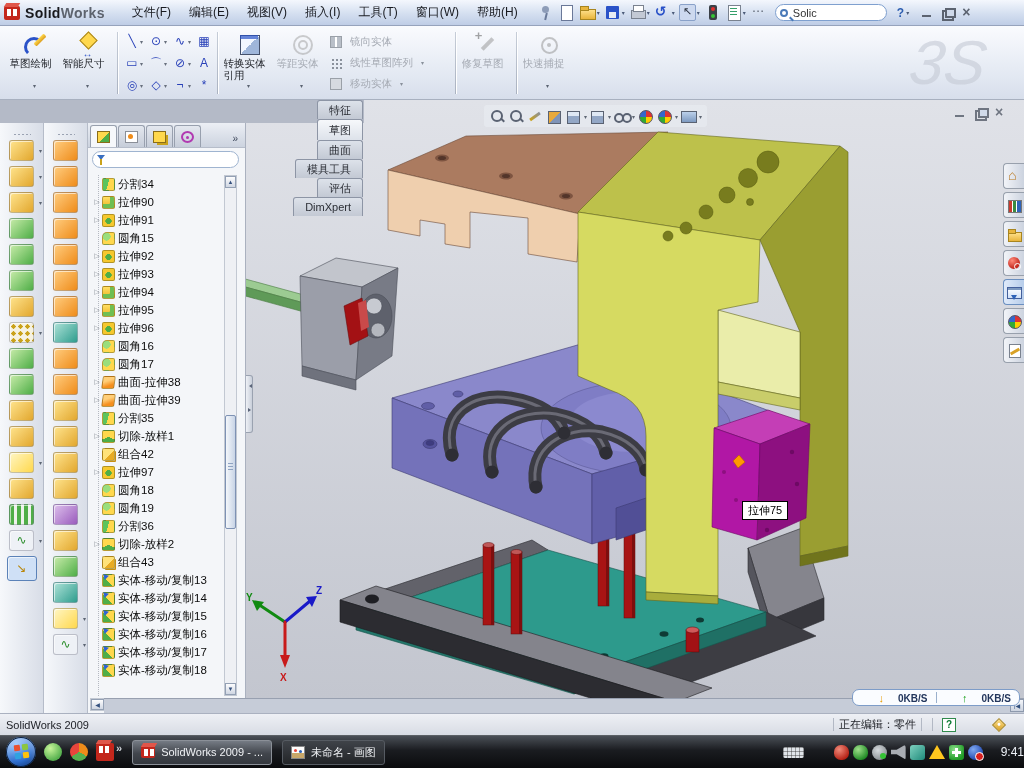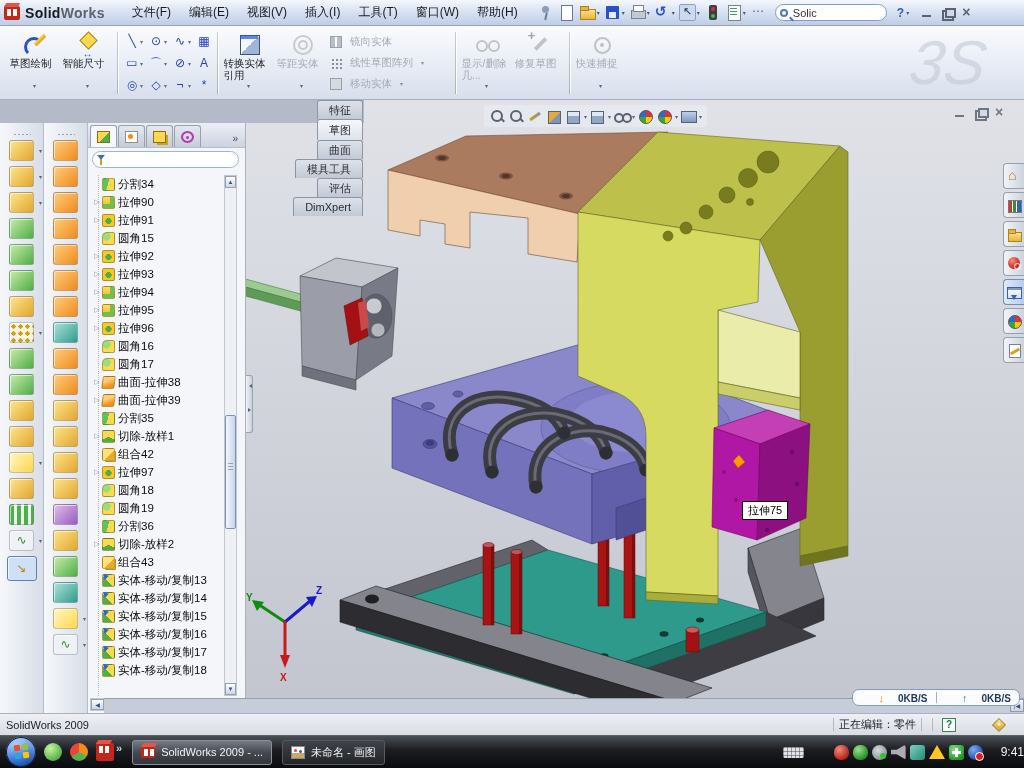--- a/index.html
+++ b/index.html
@@ -428,25 +428,20 @@
           <span class="stdrop">▾</span>
         </div>
         <div class="strow">
           <i class="stico st-move-entities"></i>
           <span class="stlabel">移动实体</span>
           <span class="stdrop">▾</span>
         </div>
       </div>
       <div class="cmsep"></div>
       <div class="cmbtn dis">
-        <i class="cmico cm-display-delete-relations"></i>
-        <div class="cmlabel">显示/删除几...</div>
-        <div class="cmdrop">▾</div>
-      </div>
-      <div class="cmbtn dis">
         <i class="cmico cm-repair-sketch"></i>
         <div class="cmlabel">修复草图</div>
       </div>
       <div class="cmsep"></div>
       <div class="cmbtn dis">
         <i class="cmico cm-quick-snaps"></i>
         <div class="cmlabel">快速捕捉</div>
         <div class="cmdrop">▾</div>
       </div>
     </div>

